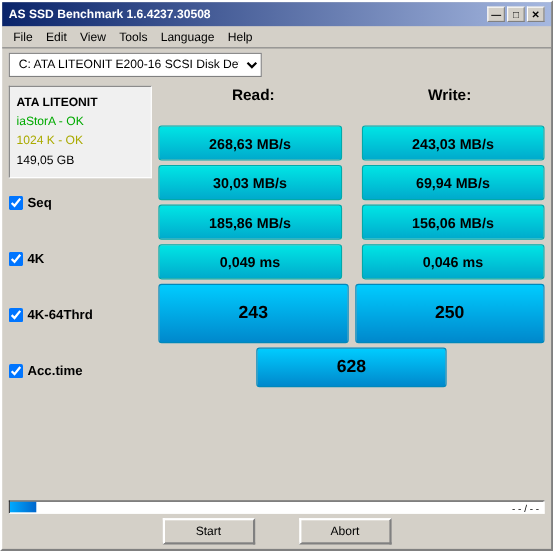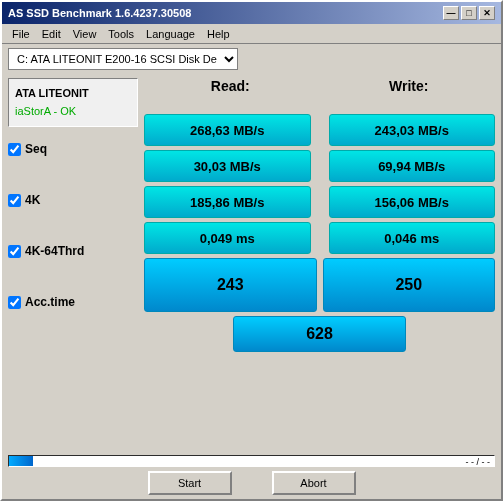--- a/index.html
+++ b/index.html
@@ -352,20 +352,22 @@
       <option value="C: ATA LITEONIT E200-16 SCSI Disk Device">C: ATA LITEONIT E200-16 SCSI Disk Device</option>
     </select>
   </div>
 
   <div class="main-content">
 
     <div class="left-panel">
       <div class="device-info">
         <div class="device-name">ATA LITEONIT</div>
         <div class="ok-green">iaStorA - OK</div>
+        <div class="ok-yellow">1024 K - OK</div>
+        <div class="model">149,05 GB</div>
       </div>
 
       <div class="benchmark-rows">
         <div class="bench-label-row">
           <input type="checkbox" class="bench-checkbox" checked="" style="">
           <span class="bench-label">Seq</span>
         </div>
         <div class="bench-label-row">
           <input type="checkbox" class="bench-checkbox" checked="" style="">
           <span class="bench-label">4K</span>

